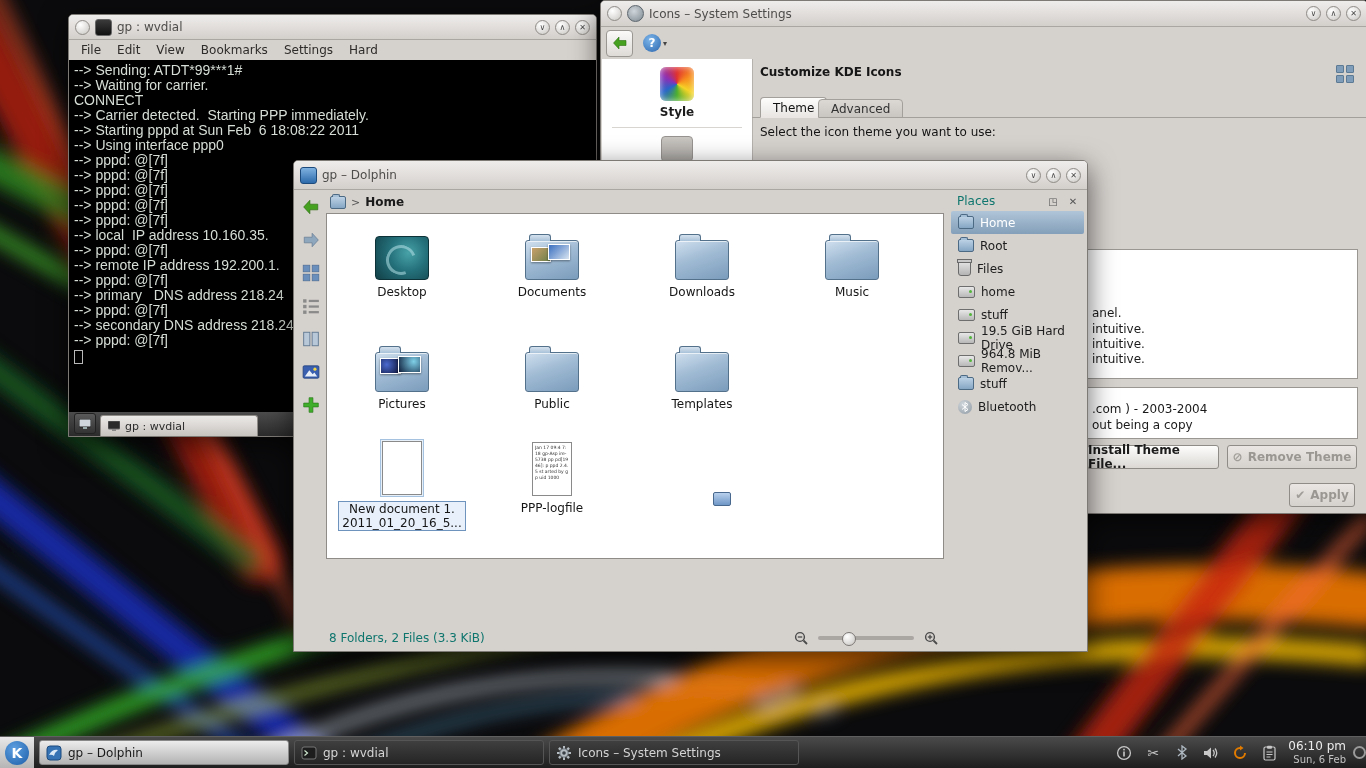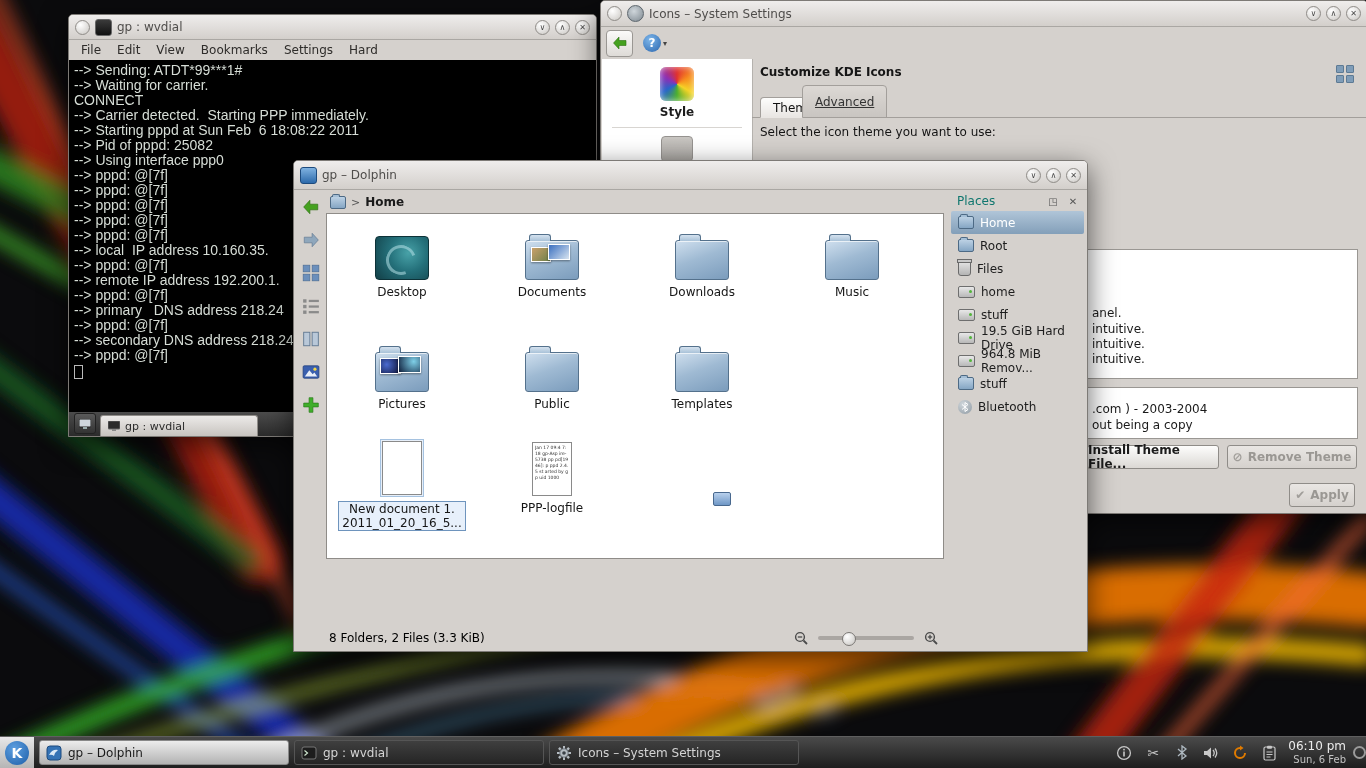--- a/index.html
+++ b/index.html
@@ -41,21 +41,21 @@
   #ss-style-label{font-size:12px;font-weight:bold;color:#1c1c1c;margin-top:4px;}
   #ss-side-sep{height:1px;background:#d8d5d1;margin:8px 10px;}
   #ss-gray-ico{width:30px;height:24px;margin:2px auto;border-radius:4px;background:linear-gradient(#c9c6c2,#a8a5a1);border:1px solid #969390;}
   #ss-main{position:absolute;left:151px;top:58px;right:1px;bottom:1px;}
   #ss-heading{position:absolute;left:8px;top:6px;font-size:12px;font-weight:bold;color:#161616;}
   #ss-grid-btn{position:absolute;right:12px;top:6px;width:18px;height:18px;display:grid;grid-template-columns:8px 8px;grid-template-rows:8px 8px;gap:2px;}
   #ss-grid-btn i{background:#7f9db8;border:1px solid #5d7a94;border-radius:1px;}
   .tabrow{position:absolute;left:0;right:0;top:36px;height:22px;border-bottom:1px solid #a39f9b;}
   .tab{position:absolute;bottom:-1px;height:21px;padding:8px 12px;font-size:12px;display:flex;align-items:center;border:1px solid #a39f9b;border-radius:4px 4px 0 0;box-sizing:border-box;}
   #tab-theme{left:8px;background:linear-gradient(#fdfdfc,#e9e6e3);border-bottom:1px solid #e9e6e3;color:#111;}
-  #tab-advanced{left:50px;height:33px;background:linear-gradient(#dcd8d4,#c9c5c1);color:#333;text-decoration:underline;}
+  #tab-advanced{left:66px;height:19px;background:linear-gradient(#dcd8d4,#c9c5c1);color:#333;}
   #ss-select-label{position:absolute;left:8px;top:66px;font-size:12px;color:#141414;}
   #ss-listbox{position:absolute;left:8px;top:190px;width:598px;height:130px;background:#fff;border:1px solid #9a9793;box-sizing:border-box;}
   #ss-listbox .frag{position:absolute;left:331px;font-size:12px;color:#1a1a1a;}
   #ss-descbox{position:absolute;left:8px;top:328px;width:598px;height:52px;background:#fff;border:1px solid #9a9793;box-sizing:border-box;}
   #ss-descbox .frag{position:absolute;left:331px;font-size:12px;color:#1a1a1a;}
   .oxybtn{position:absolute;height:24px;border-radius:3px;border:1px solid #8f8c88;background:linear-gradient(#fdfdfc,#dbd8d4);font-size:12px;color:#1c1c1c;display:flex;align-items:center;justify-content:center;gap:5px;box-sizing:border-box;font-weight:bold;}
   .oxybtn.disabled{color:#9a9793;background:linear-gradient(#e9e6e3,#d5d1cd);}
 
   
   #dolphin{left:293px;top:160px;width:793px;height:490px;z-index:4;}
@@ -87,21 +87,21 @@
   .pitem.selected{background:linear-gradient(#b0c5d8,#839fb9);color:#fff;}
   .pl-ico{flex:none;display:inline-block;}
   .mini-folder{width:14px;height:11px;border-radius:2px;border:1px solid #4d6a85;background:linear-gradient(#bcd1e4,#85a6c4);position:relative;}
   .mini-folder::before{content:"";position:absolute;left:1px;top:-3px;width:6px;height:2px;background:#a5bfd6;border:1px solid #4d6a85;border-bottom:none;border-radius:2px 2px 0 0;}
   .mini-trash{width:11px;height:13px;border:1px solid #6a6a6a;border-radius:2px 2px 3px 3px;background:linear-gradient(#e3e3e3,#b4b4b4);position:relative;}
   .mini-trash::before{content:"";position:absolute;left:-2px;top:-3px;width:13px;height:2px;background:#c9c9c9;border:1px solid #6a6a6a;}
   .mini-drive{width:15px;height:10px;border:1px solid #6e6e6e;border-radius:2px;background:linear-gradient(#e8e8e8,#b8b8b8);position:relative;}
   .mini-drive::after{content:"";position:absolute;right:2px;top:3px;width:3px;height:3px;border-radius:50%;background:#53b53a;}
   .mini-bt{width:14px;height:14px;border-radius:50%;background:radial-gradient(circle at 35% 30%,#cfd6db,#8f9aa3);display:flex;align-items:center;justify-content:center;}
   #statusbar{position:absolute;left:32px;top:465px;width:618px;height:24px;display:flex;align-items:center;}
-  #status-text{font-size:12px;color:#000000;margin-left:3px;flex:1;}
+  #status-text{font-size:12px;color:#0f766e;margin-left:3px;flex:1;}
   #zoom-groove{width:96px;height:4px;background:#aaa6a2;border-radius:2px;position:relative;margin:0 8px;}
   #zoom-handle{position:absolute;left:24px;top:-4px;width:12px;height:12px;border-radius:50%;border:1px solid #7b7875;background:radial-gradient(circle at 35% 30%,#fff,#c6c3bf);}
 
   
   #taskbar{position:absolute;left:0;right:0;bottom:0;height:31px;background:linear-gradient(#4a4a4a,#1e1e1e);border-top:1px solid #5f5f5f;display:flex;align-items:center;z-index:10;}
   #kickoff{width:34px;height:31px;display:flex;align-items:center;justify-content:center;background:linear-gradient(#e8e8e8,#b5b5b5);}
   #kickoff .klogo{width:24px;height:24px;border-radius:50%;background:radial-gradient(circle at 38% 32%,#5d9fe0,#1d5ea8);color:#fff;font-weight:bold;font-size:14px;display:flex;align-items:center;justify-content:center;}
   .task{width:250px;height:25px;margin-left:5px;border-radius:3px;border:1px solid #555;display:flex;align-items:center;gap:6px;padding:0 6px;box-sizing:border-box;font-size:12px;white-space:nowrap;overflow:hidden;}
   .task.active{background:linear-gradient(#ececec,#b3b3b3);color:#1a1a1a;border-color:#888;}
   .task.inactive{background:linear-gradient(#3f3f3f,#252525);color:#d4d4d4;}
@@ -163,21 +163,20 @@
       <span>Bookmarks</span>
       <span>Settings</span>
       <span>Hard</span>
     </div>
     <div id="termbody">
       <div class="tline">--&gt; Sending: ATDT*99***1#</div>
       <div class="tline">--&gt; Waiting for carrier.</div>
       <div class="tline">CONNECT</div>
       <div class="tline">--&gt; Carrier detected.  Starting PPP immediately.</div>
       <div class="tline">--&gt; Starting pppd at Sun Feb  6 18:08:22 2011</div>
-      <div class="tline">--&gt; Pid of pppd: 25082</div>
       <div class="tline">--&gt; Using interface ppp0</div>
       <div class="tline">--&gt; pppd: @[7f]</div>
       <div class="tline">--&gt; pppd: @[7f]</div>
       <div class="tline">--&gt; pppd: @[7f]</div>
       <div class="tline">--&gt; pppd: @[7f]</div>
       <div class="tline">--&gt; pppd: @[7f]</div>
       <div class="tline">--&gt; local  IP address 10.160.35.</div>
       <div class="tline">--&gt; pppd: @[7f]</div>
       <div class="tline">--&gt; remote IP address 192.200.1.</div>
       <div class="tline">--&gt; pppd: @[7f]</div>

